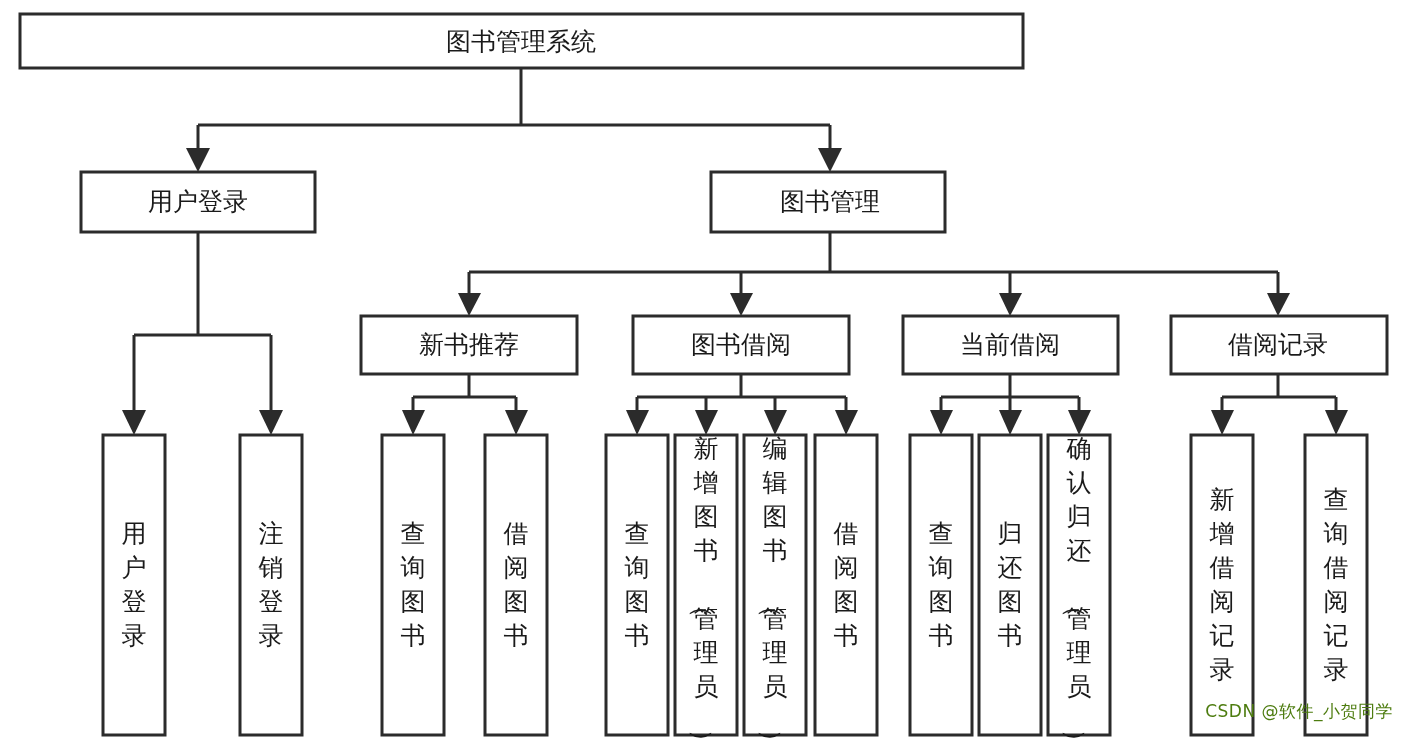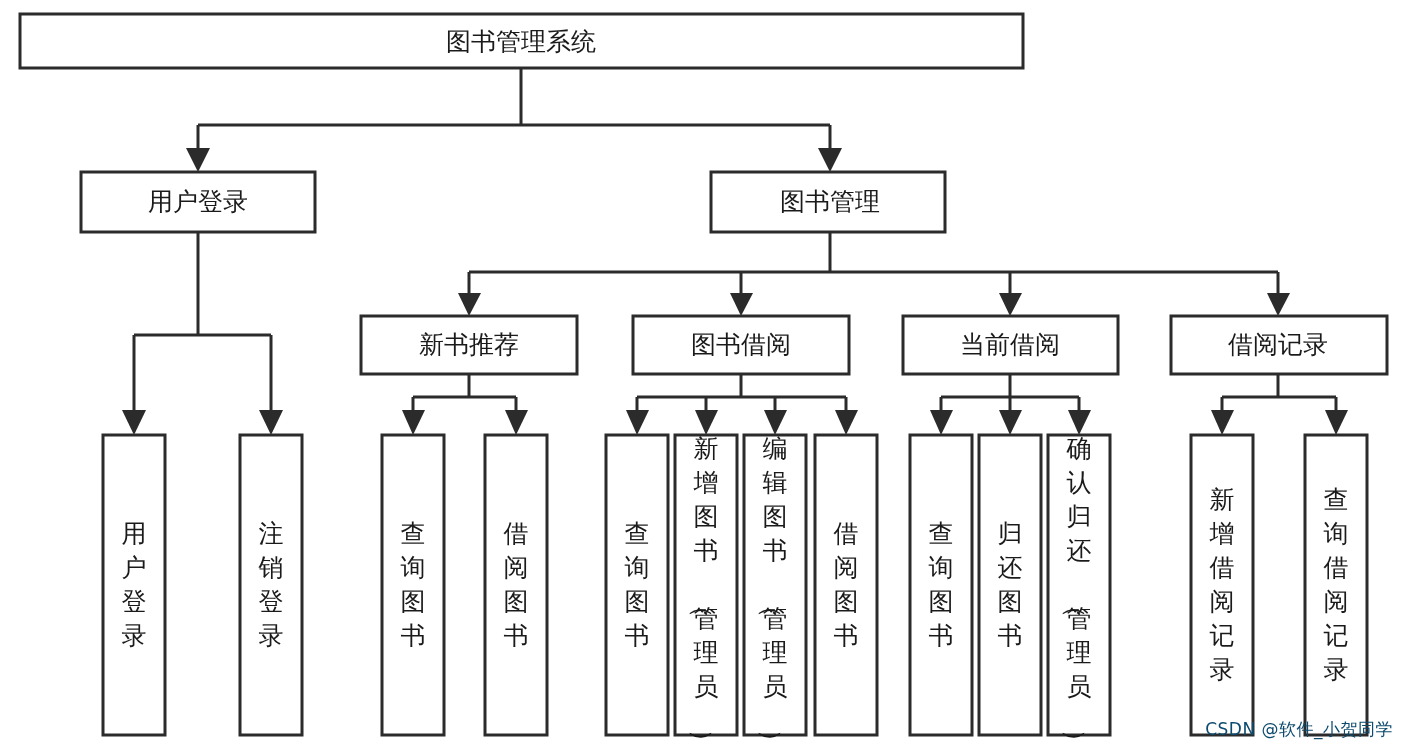--- a/index.html
+++ b/index.html
@@ -53,24 +53,24 @@
   }
   .label-v {
     font-size: 25px;
   }
   .label-v tspan {
     text-anchor: middle;
   }
   .watermark {
     position: absolute;
     right: 12px;
-    bottom: 6px;
+    bottom: 24px;
     font-family: "DejaVu Sans", "Liberation Sans", sans-serif;
     font-size: 17px;
-    color: #0c4a6e;
+    color: #4d7c0f;
     letter-spacing: 0.5px;
     white-space: nowrap;
     pointer-events: none;
   }
 </style>
 </head>
 <body>
 
 <div id="diagram-root">
 

